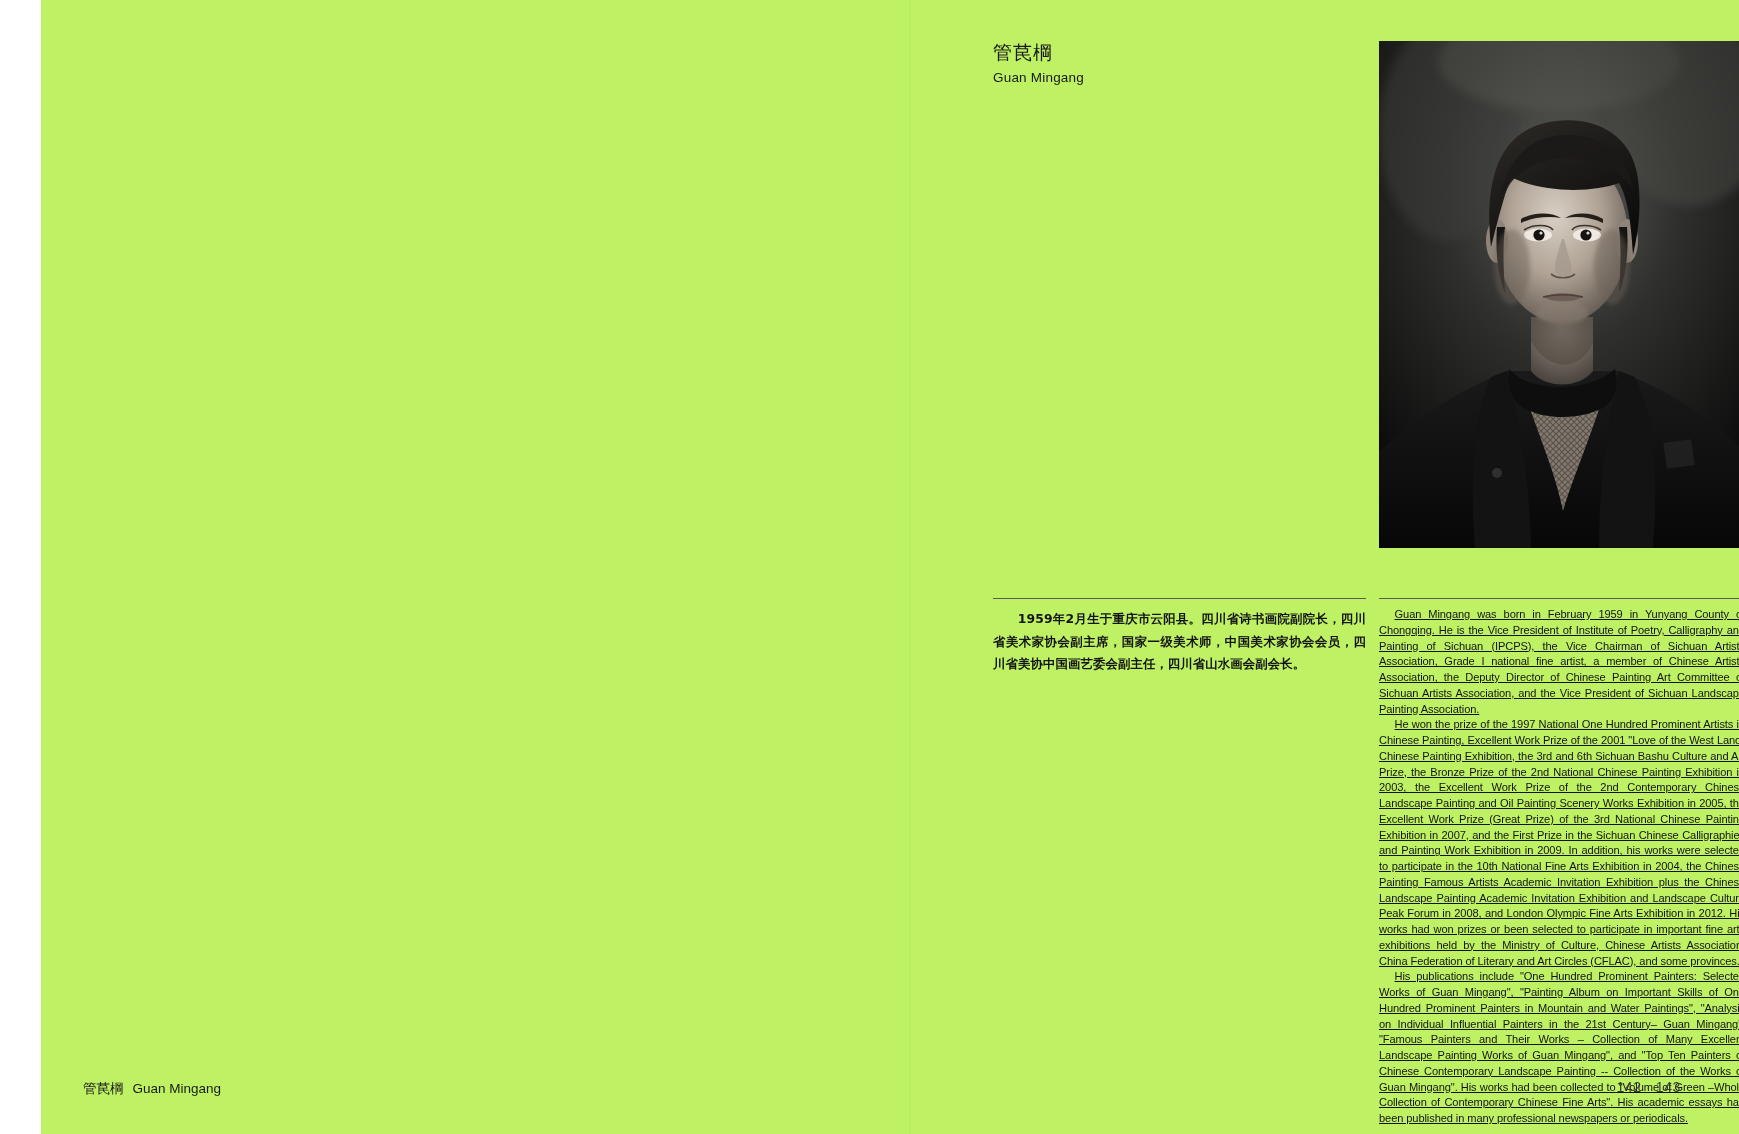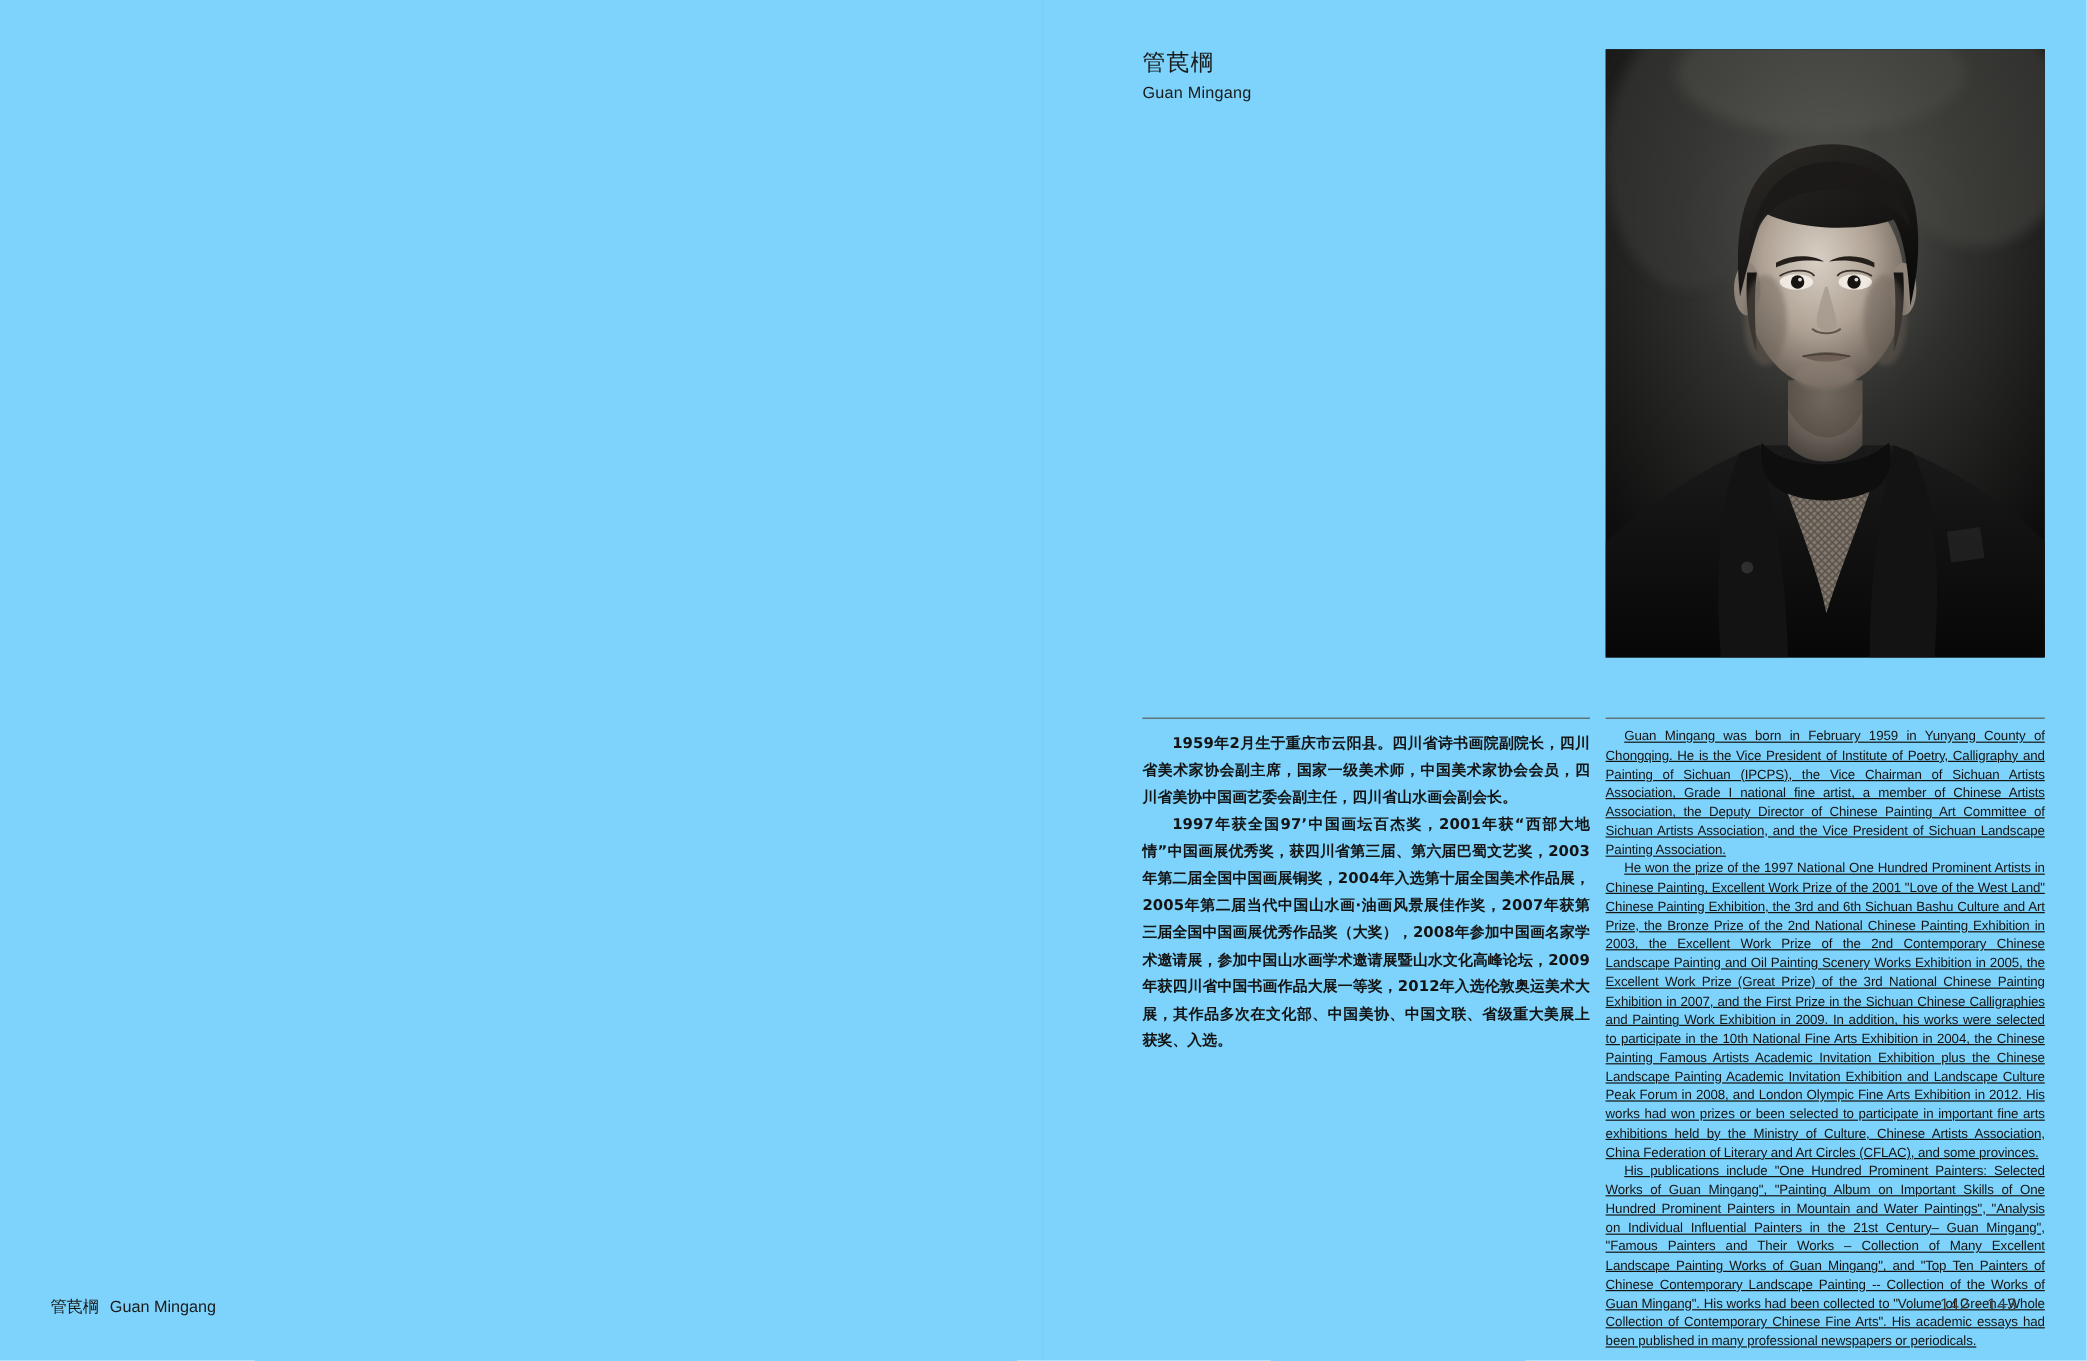--- a/index.html
+++ b/index.html
@@ -12,21 +12,22 @@
     height: 1134px;
     position: relative;
     font-family: "Liberation Sans", sans-serif;
     color: #1a1a1a;
     overflow: hidden;
   }
 
   .page {
     position: absolute;
     inset: 0;
-    background: #7dd3fc;
+    background: #bef264;
+    margin-left: 41px;
   }
 
   
   .artist-name-block {
     position: absolute;
     left: 952px;
     top: 40px;
     width: 300px;
   }
   .artist-name-cn {
@@ -242,21 +243,20 @@
       <rect width="366" height="507" fill="none"></rect>
       <rect width="366" height="507" fill="url(#bgGlow)" opacity="0"></rect>
     </svg>
   </div>
 
   <div class="rule rule-left"></div>
   <div class="rule rule-right"></div>
 
   <div class="col-cn">
     <p>1959年2月生于重庆市云阳县。四川省诗书画院副院长，四川省美术家协会副主席，国家一级美术师，中国美术家协会会员，四川省美协中国画艺委会副主任，四川省山水画会副会长。</p>
-    <p>1997年获全国97’中国画坛百杰奖，2001年获“西部大地情”中国画展优秀奖，获四川省第三届、第六届巴蜀文艺奖，2003年第二届全国中国画展铜奖，2004年入选第十届全国美术作品展，2005年第二届当代中国山水画·油画风景展佳作奖，2007年获第三届全国中国画展优秀作品奖（大奖），2008年参加中国画名家学术邀请展，参加中国山水画学术邀请展暨山水文化高峰论坛，2009年获四川省中国书画作品大展一等奖，2012年入选伦敦奥运美术大展，其作品多次在文化部、中国美协、中国文联、省级重大美展上获奖、入选。</p>
   </div>
 
   <div class="col-en">
     <p>Guan Mingang was born in February 1959 in Yunyang County of Chongqing. He is the Vice President of Institute of Poetry, Calligraphy and Painting of Sichuan (IPCPS), the Vice Chairman of Sichuan Artists Association, Grade I national fine artist, a member of Chinese Artists Association, the Deputy Director of Chinese Painting Art Committee of Sichuan Artists Association, and the Vice President of Sichuan Landscape Painting Association.</p>
     <p>He won the prize of the 1997 National One Hundred Prominent Artists in Chinese Painting, Excellent Work Prize of the 2001 "Love of the West Land" Chinese Painting Exhibition, the 3rd and 6th Sichuan Bashu Culture and Art Prize, the Bronze Prize of the 2nd National Chinese Painting Exhibition in 2003, the Excellent Work Prize of the 2nd Contemporary Chinese Landscape Painting and Oil Painting Scenery Works Exhibition in 2005, the Excellent Work Prize (Great Prize) of the 3rd National Chinese Painting Exhibition in 2007, and the First Prize in the Sichuan Chinese Calligraphies and Painting Work Exhibition in 2009. In addition, his works were selected to participate in the 10th National Fine Arts Exhibition in 2004, the Chinese Painting Famous Artists Academic Invitation Exhibition plus the Chinese Landscape Painting Academic Invitation Exhibition and Landscape Culture Peak Forum in 2008, and London Olympic Fine Arts Exhibition in 2012. His works had won prizes or been selected to participate in important fine arts exhibitions held by the Ministry of Culture, Chinese Artists Association, China Federation of Literary and Art Circles (CFLAC), and some provinces.</p>
     <p>His publications include "One Hundred Prominent Painters: Selected Works of Guan Mingang", "Painting Album on Important Skills of One Hundred Prominent Painters in Mountain and Water Paintings", "Analysis on Individual Influential Painters in the 21st Century– Guan Mingang", "Famous Painters and Their Works – Collection of Many Excellent Landscape Painting Works of Guan Mingang", and "Top Ten Painters of Chinese Contemporary Landscape Painting -- Collection of the Works of Guan Mingang". His works had been collected to "Volume of Green –Whole Collection of Contemporary Chinese Fine Arts". His academic essays had been published in many professional newspapers or periodicals.</p>
   </div>
 
   <div class="footer-left">
     <span class="footer-cn">管苠棡</span>

